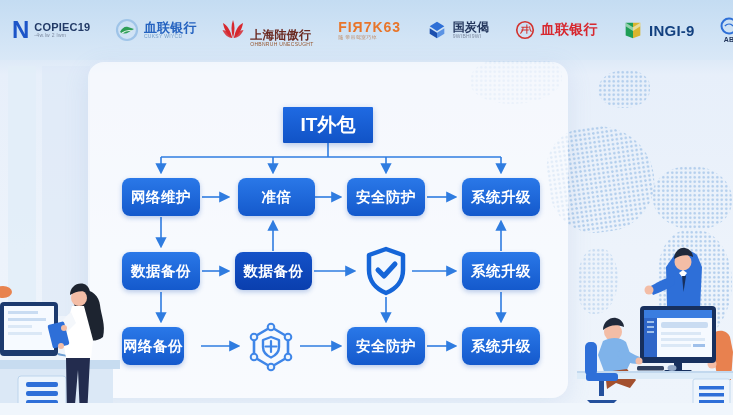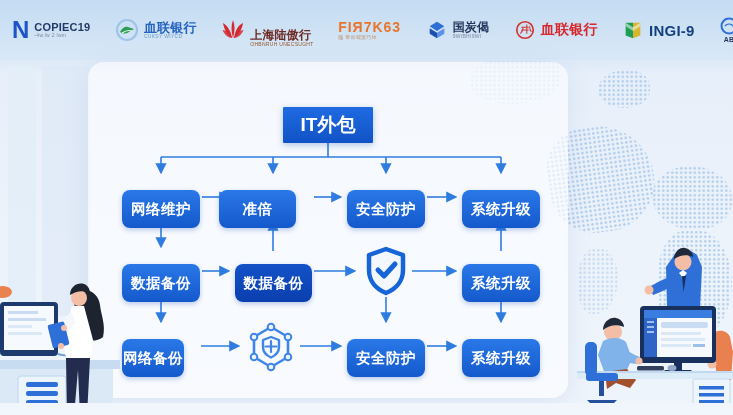--- a/index.html
+++ b/index.html
@@ -17,21 +17,21 @@
   .lsub{font-size:5px;color:#7d8aa0;letter-spacing:.3px;}
   
   .blob{position:absolute;background-image:radial-gradient(circle,#a9c8ea 1.1px,transparent 1.4px);
     background-size:4.5px 4.5px;opacity:.85;}
   
   .card{position:absolute;left:88px;top:62px;width:480px;height:336px;border-radius:16px;
     background:rgba(253,254,255,.62);box-shadow:0 6px 24px rgba(110,150,205,.16);}
   
   .node{position:absolute;width:78px;height:38px;border-radius:8px;display:flex;align-items:center;justify-content:center;
     background:linear-gradient(180deg,#2a78e8,#1459cc);color:#fff;font-weight:bold;font-size:14.5px;
-    box-shadow:0 2px 5px rgba(20,80,180,.28);letter-spacing:.5px;margin-top:12px;}
+    box-shadow:0 2px 5px rgba(20,80,180,.28);letter-spacing:.5px;}
   .node.dark{background:linear-gradient(180deg,#1452c8,#0a3fae);}
   .title-node{position:absolute;left:283px;top:95px;width:90px;height:36px;border-radius:1px;
     display:flex;align-items:center;justify-content:center;background:linear-gradient(180deg,#1f6ae2,#1153c6);
     color:#fff;font-weight:bold;font-size:19px;box-shadow:0 2px 6px rgba(20,80,180,.3);margin-top:12px;}
   .icn{position:absolute;display:flex;align-items:center;justify-content:center;}
   svg{display:block;}
 </style>
 </head>
 <body>
 
@@ -165,21 +165,21 @@
       <path d="M273 251V222" marker-end="url(#ah)"></path>
       <path d="M386 297V321" marker-end="url(#ah)"></path>
       <path d="M501 251V222" marker-end="url(#ah)"></path>
       <path d="M501 292V321" marker-end="url(#ah)"></path>
     </g>
   </svg>
 
   <div class="title-node">IT外包</div>
 
   <div class="node" style="left:122px;top:178px;">网络维护</div>
-  <div class="node" style="left:219px;top:178px;width:77px;">准倍</div>
+  <div class="node" style="left:238px;top:178px;width:77px;">准倍</div>
   <div class="node" style="left:347px;top:178px;">安全防护</div>
   <div class="node" style="left:462px;top:178px;">系统升级</div>
 
   <div class="node" style="left:122px;top:252px;">数据备份</div>
   <div class="node dark" style="left:235px;top:252px;width:77px;">数据备份</div>
   <div class="icn" style="left:363px;top:246px;width:46px;height:50px;">
     <svg width="46" height="50" viewBox="0 0 46 50">
       <path d="M23 3 L40 9 V24 C40 35 33 43 23 47 C13 43 6 35 6 24 V9 Z" fill="#f3f8fe" stroke="#1565d8" stroke-width="4.5" stroke-linejoin="round"></path>
       <path d="M15 24 l6 6 11-12" fill="none" stroke="#1565d8" stroke-width="5" stroke-linecap="round" stroke-linejoin="round"></path>
     </svg>

